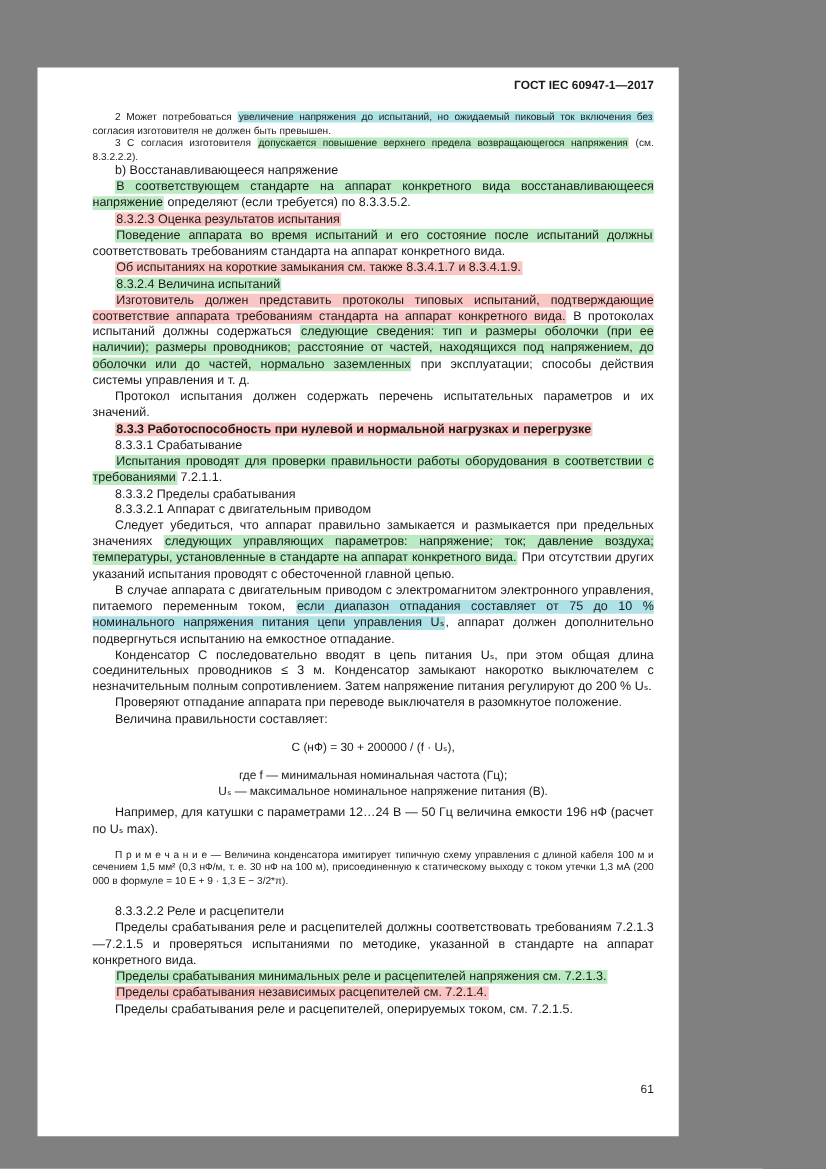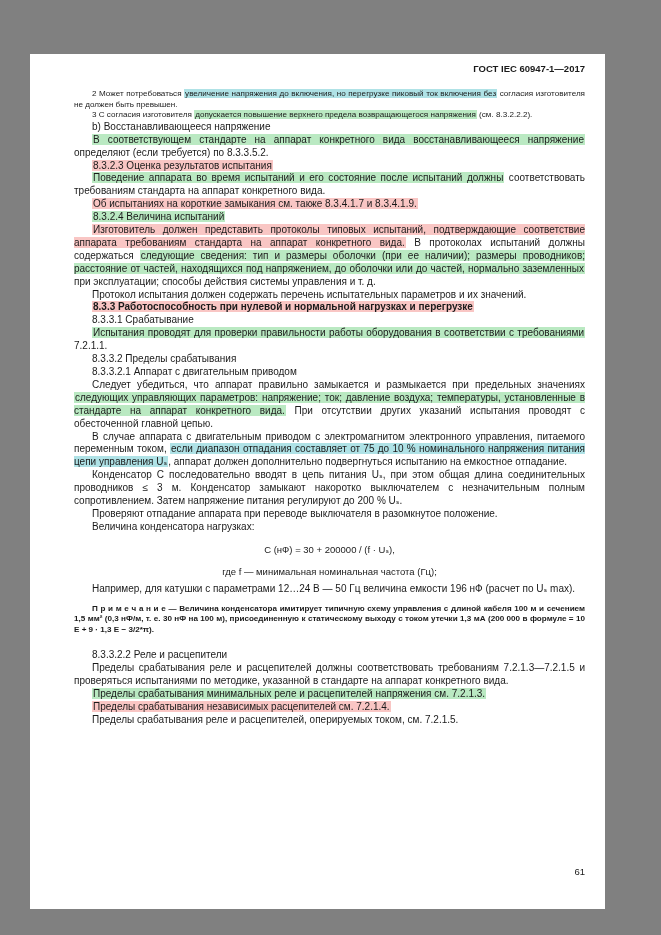--- a/index.html
+++ b/index.html
@@ -12,21 +12,21 @@
   body{font-family:"Liberation Sans","DejaVu Sans",sans-serif;}
   .canvas{
     position:relative;
     width:661px;height:935px;
     background:var(--background,#808080);
     overflow:hidden;
   }
   .paper{
     position:absolute;
     left:30px;top:54px;
-    width:575px;height:855px;
+    width:513px;height:855px;
     background:var(--paper,#ffffff);
     color:var(--text,#1a1a1a);
     padding:9px 20px 0 44px;
     overflow:hidden;
   }
   .doc-header{
     text-align:right;
     font-weight:700;
     font-size:9.5px;
     line-height:11px;
@@ -56,61 +56,62 @@
   }
   .def{
     font-size:9.5px;
     line-height:12.9px;
     text-align:center;
     text-indent:0;
   }
   .def2{padding-left:16px;}
   .gap-sm{margin-top:4px;}
   .gap-top{margin-top:14px;}
-  .noteblock{margin:8px 0 8px 0;font-weight:bold;}
+  .noteblock{margin:8px 0 8px 0;}
   .hl{padding:0 1px;}
   .hl-green{background:rgba(73,196,94,0.38);}
   .hl-red{background:rgba(235,77,70,0.32);}
   .hl-teal{background:rgba(56,182,192,0.40);}
   .page-number{
     position:absolute;
     right:20px;bottom:32px;
     font-size:9.5px;
     line-height:11px;
   }
 </style>
 </head>
 <body>
 
 <div class="canvas">
   <div class="paper">
     <div class="doc-header">ГОСТ IEC 60947-1—2017</div>
     <div class="doc-body">
-        <p class="para note">2 Может потребоваться <span class="hl hl-teal">увеличение напряжения до включения, но перегрузке пиковый ток включения без</span> согласия изготовителя не должен быть превышен.</p>
+        <p class="para note">2 Может потребоваться <span class="hl hl-teal">увеличение напряжения до испытаний, но ожидаемый пиковый ток включения без</span> согласия изготовителя не должен быть превышен.</p>
         <p class="para note">3 С согласия изготовителя <span class="hl hl-green">допускается повышение верхнего предела возвращающегося напряжения</span> (см. 8.3.2.2.2).</p>
         <p class="para body">b) Восстанавливающееся напряжение</p>
         <p class="para body"><span class="hl hl-green">В соответствующем стандарте на аппарат конкретного вида восстанавливающееся напряжение</span> определяют (если требуется) по 8.3.3.5.2.</p>
         <p class="para body"><span class="hl hl-red">8.3.2.3 Оценка результатов испытания</span></p>
         <p class="para body"><span class="hl hl-green">Поведение аппарата во время испытаний и его состояние после испытаний должны</span> соответствовать требованиям стандарта на аппарат конкретного вида.</p>
         <p class="para body"><span class="hl hl-red">Об испытаниях на короткие замыкания см. также 8.3.4.1.7 и 8.3.4.1.9.</span></p>
         <p class="para body"><span class="hl hl-green">8.3.2.4 Величина испытаний</span></p>
         <p class="para body"><span class="hl hl-red">Изготовитель должен представить протоколы типовых испытаний, подтверждающие соответствие аппарата требованиям стандарта на аппарат конкретного вида.</span> В протоколах испытаний должны содержаться <span class="hl hl-green">следующие сведения: тип и размеры оболочки (при ее наличии); размеры проводников; расстояние от частей, находящихся под напряжением, до оболочки или до частей, нормально заземленных</span> при эксплуатации; способы действия системы управления и т. д.</p>
         <p class="para body">Протокол испытания должен содержать перечень испытательных параметров и их значений.</p>
         <p class="para body bold"><span class="hl hl-red">8.3.3 Работоспособность при нулевой и нормальной нагрузках и перегрузке</span></p>
         <p class="para body">8.3.3.1 Срабатывание</p>
         <p class="para body"><span class="hl hl-green">Испытания проводят для проверки правильности работы оборудования в соответствии с требованиями</span> 7.2.1.1.</p>
         <p class="para body">8.3.3.2 Пределы срабатывания</p>
         <p class="para body">8.3.3.2.1 Аппарат с двигательным приводом</p>
         <p class="para body">Следует убедиться, что аппарат правильно замыкается и размыкается при предельных значениях <span class="hl hl-green">следующих управляющих параметров: напряжение; ток; давление воздуха; температуры, установленные в стандарте на аппарат конкретного вида.</span> При отсутствии других указаний испытания проводят с обесточенной главной цепью.</p>
         <p class="para body">В случае аппарата с двигательным приводом с электромагнитом электронного управления, питаемого переменным током, <span class="hl hl-teal">если диапазон отпадания составляет от 75 до 10 % номинального напряжения питания цепи управления Uₛ</span>, аппарат должен дополнительно подвергнуться испытанию на емкостное отпадание.</p>
         <p class="para body">Конденсатор С последовательно вводят в цепь питания Uₛ, при этом общая длина соединительных проводников ≤ 3 м. Конденсатор замыкают накоротко выключателем с незначительным полным сопротивлением. Затем напряжение питания регулируют до 200 % Uₛ.</p>
         <p class="para body">Проверяют отпадание аппарата при переводе выключателя в разомкнутое положение.</p>
-        <p class="para body">Величина конденсатора нагрузках:</p>
+        <p class="para body">Величина правильности составляет:</p>
         <p class="para formula">С (нФ) = 30 + 200000 / (f · Uₛ),</p>
         <p class="para def">где f — минимальная номинальная частота (Гц);</p>
+        <p class="para def def2">Uₛ — максимальное номинальное напряжение питания (В).</p>
         <p class="para body gap-sm">Например, для катушки с параметрами 12…24 В — 50 Гц величина емкости 196 нФ (расчет по Uₛ max).</p>
         <p class="para note noteblock">П р и м е ч а н и е — Величина конденсатора имитирует типичную схему управления с длиной кабеля 100 м и сечением 1,5 мм² (0,3 нФ/м, т. е. 30 нФ на 100 м), присоединенную к статическому выходу с током утечки 1,3 мА (200 000 в формуле = 10 Е + 9 · 1,3 Е − 3/2*π).</p>
         <p class="para body gap-top">8.3.3.2.2 Реле и расцепители</p>
         <p class="para body">Пределы срабатывания реле и расцепителей должны соответствовать требованиям 7.2.1.3—7.2.1.5 и проверяться испытаниями по методике, указанной в стандарте на аппарат конкретного вида.</p>
         <p class="para body"><span class="hl hl-green">Пределы срабатывания минимальных реле и расцепителей напряжения см. 7.2.1.3.</span></p>
         <p class="para body"><span class="hl hl-red">Пределы срабатывания независимых расцепителей см. 7.2.1.4.</span></p>
         <p class="para body">Пределы срабатывания реле и расцепителей, оперируемых током, см. 7.2.1.5.</p>
       </div>
     <div class="page-number">61</div>
   </div>

